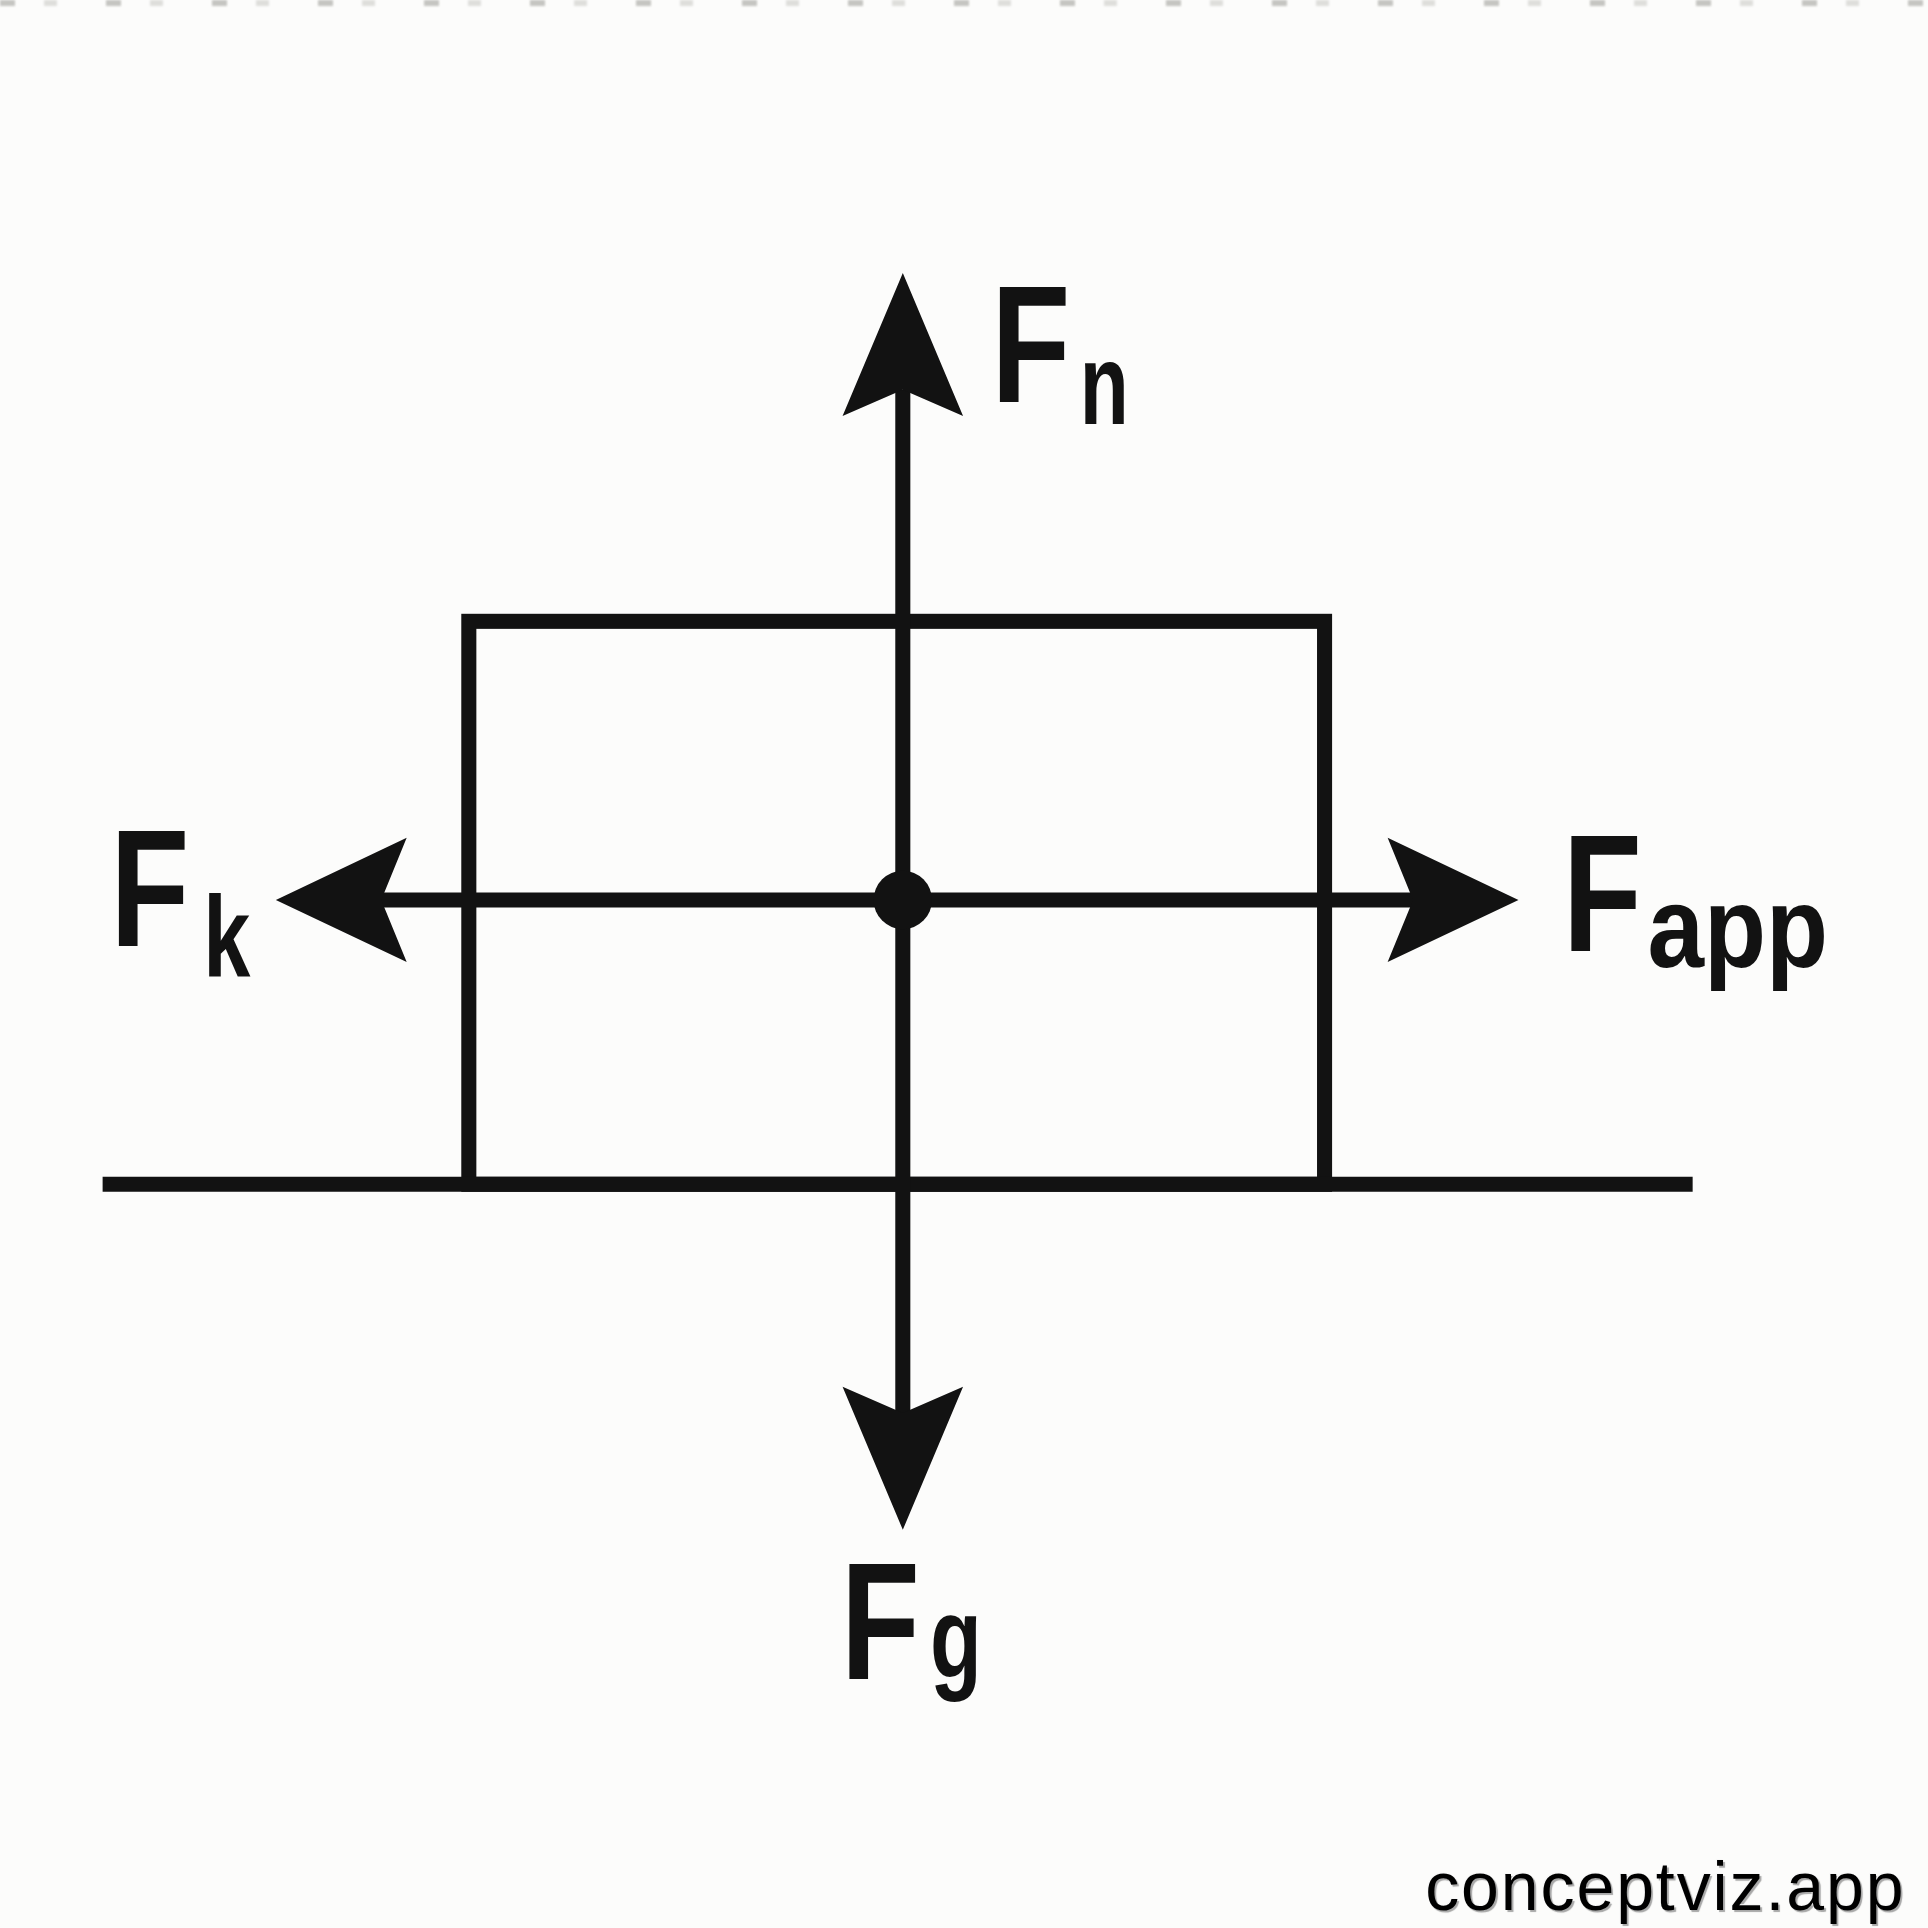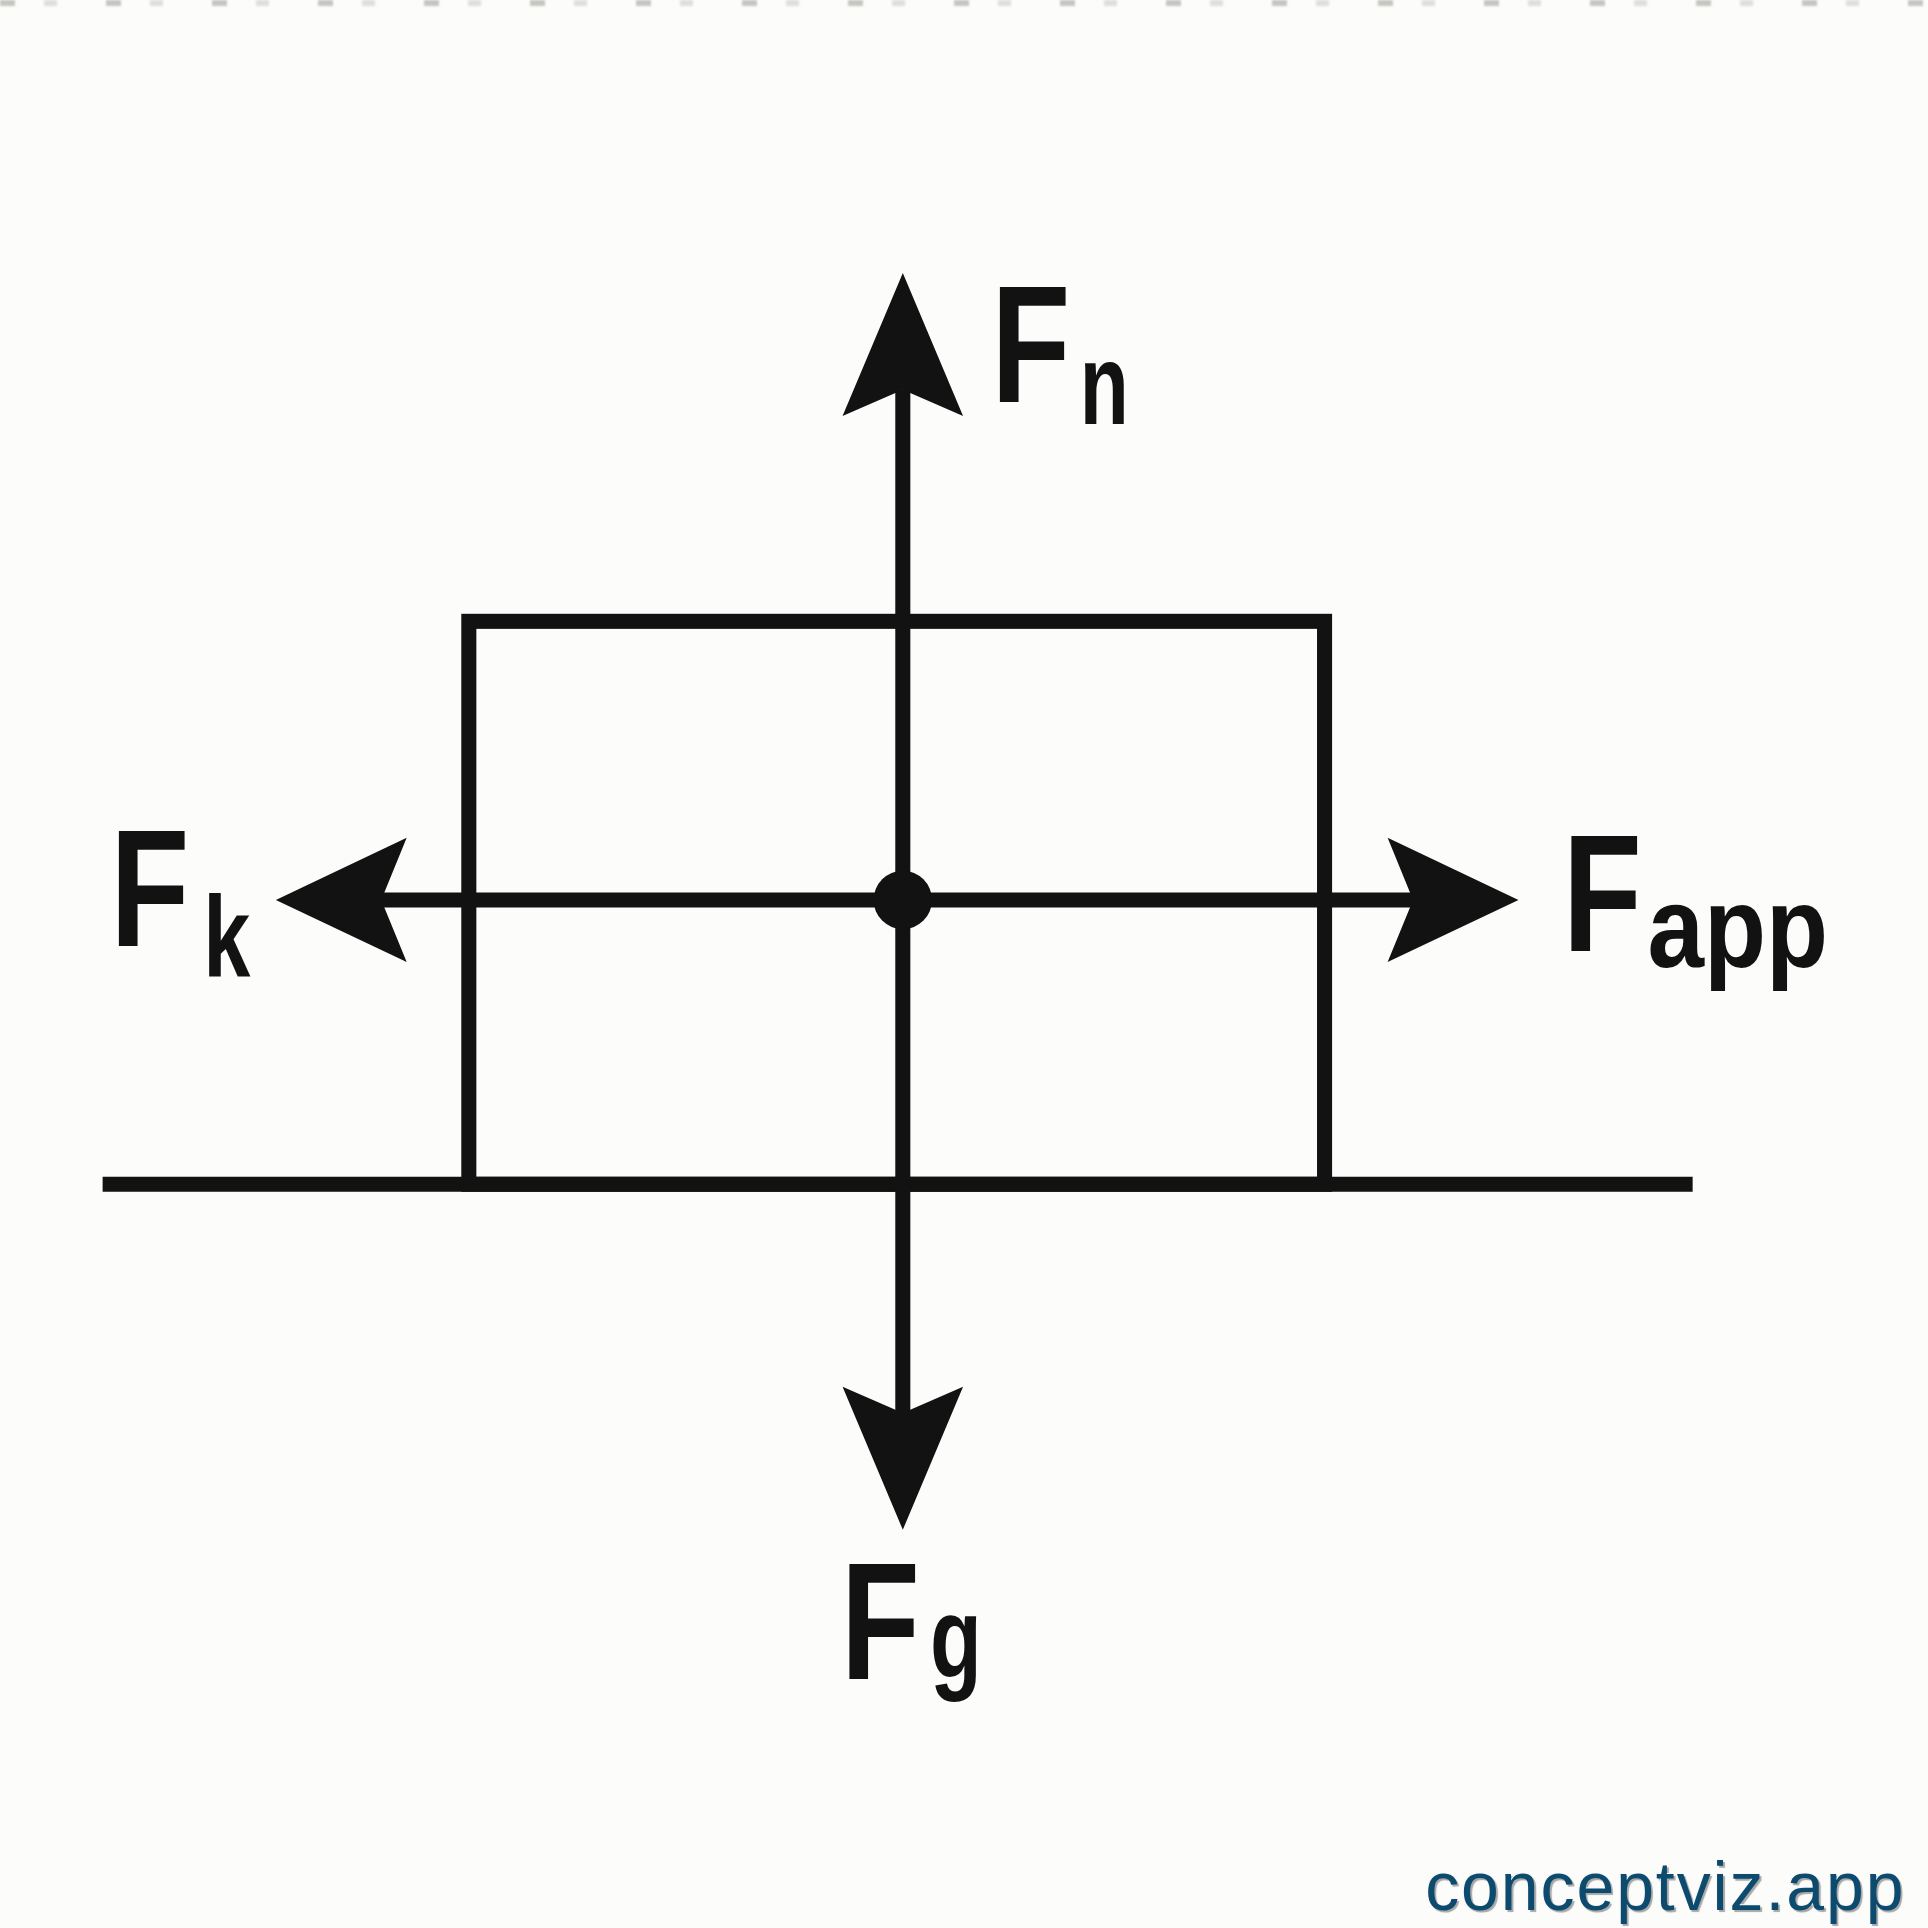--- a/index.html
+++ b/index.html
@@ -31,21 +31,21 @@
     fill: #121212;
   }
   .force-label.main { font-size: 178px; }
   .force-label.sub  { font-size: 122px; }
   .watermark {
     position: absolute;
     top: 1847px;
     right: 22.6px;
     font-size: 68px;
     letter-spacing: 1.9px;
-    color: #0c4a6e;
+    color: #000000;
     text-shadow: -0.9px -0.9px 0 #f7f7f7, 1.9px 1.9px 0.9px #a8a8a8;
     font-family: "Liberation Sans", sans-serif;
   }
 </style>
 </head>
 <body>
 
 <div class="stage">
 
   <div class="top-noise"></div>

